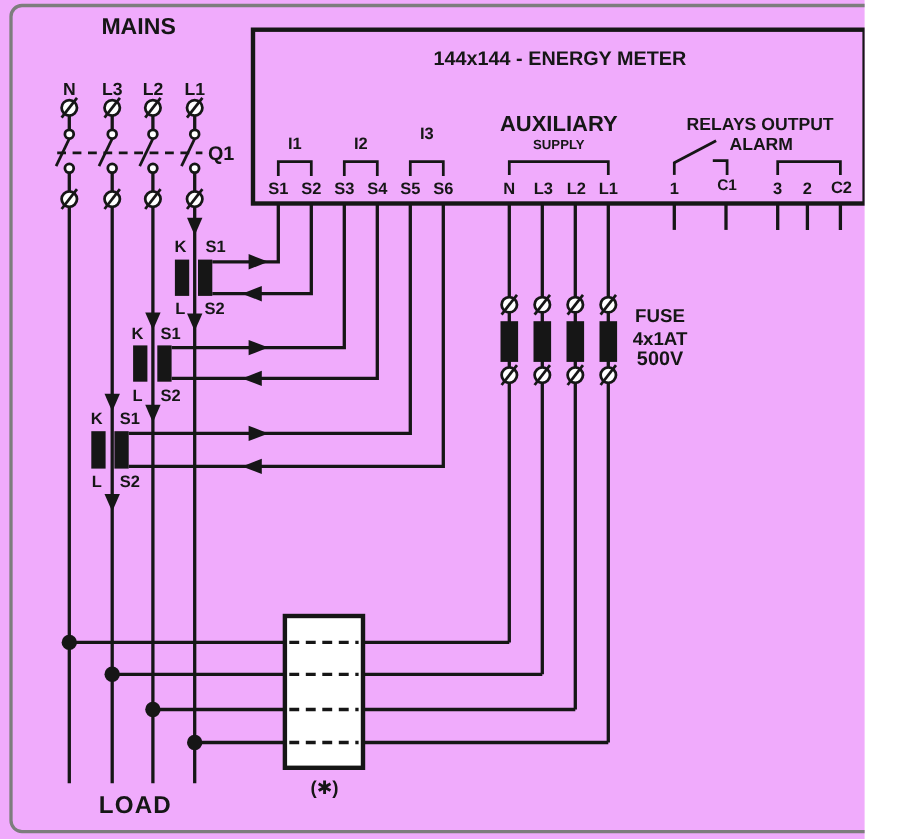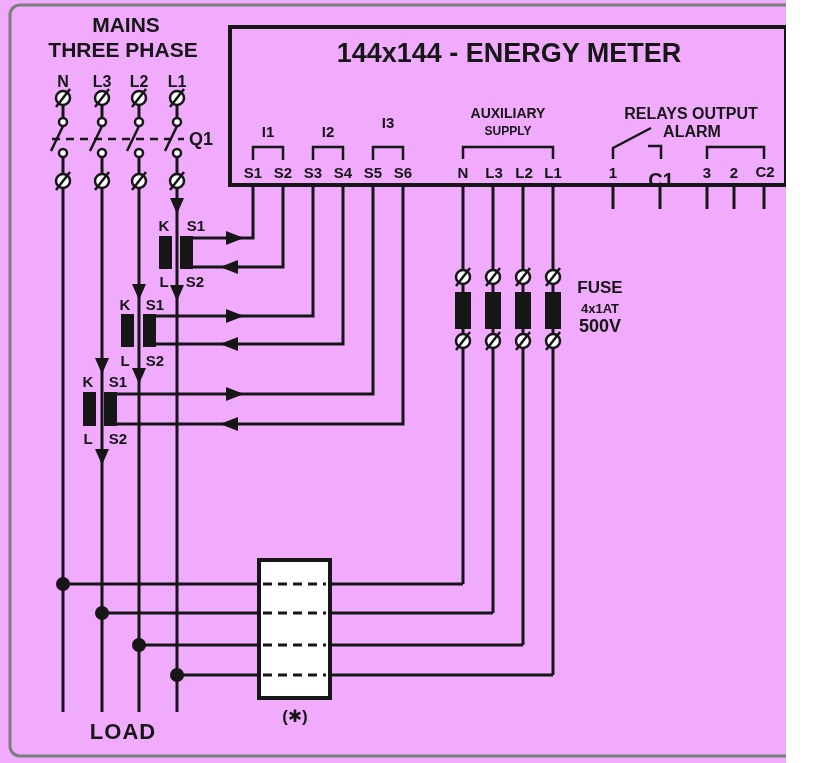--- a/index.html
+++ b/index.html
@@ -199,74 +199,73 @@
 
     <g fill="#161616">
       <circle cx="63" cy="584" r="7"></circle>
       <circle cx="102" cy="613" r="7"></circle>
       <circle cx="139" cy="645" r="7"></circle>
       <circle cx="177" cy="675" r="7"></circle>
     </g>
   </svg>
 
   <div class="lbl" style="left:126px;top:24px;font-size:21px">MAINS</div>
-  <div class="lbl" style="left:123px;top:49px;font-size:21px">THREE PHASE</div>
 
   <div class="lbl" style="left:63px;top:82px;font-size:16px">N</div>
   <div class="lbl" style="left:102px;top:82px;font-size:16px">L3</div>
   <div class="lbl" style="left:139px;top:82px;font-size:16px">L2</div>
   <div class="lbl" style="left:177px;top:82px;font-size:16px">L1</div>
 
   <div class="lbl" style="left:201px;top:139px;font-size:18px">Q1</div>
 
-  <div class="lbl" style="left:509px;top:53px;font-size:27px">144x144 - ENERGY METER</div>
+  <div class="lbl" style="left:509px;top:53px;font-size:18px">144x144 - ENERGY METER</div>
 
   <div class="lbl" style="left:268px;top:131px;font-size:15px">I1</div>
   <div class="lbl" style="left:328px;top:131px;font-size:15px">I2</div>
   <div class="lbl" style="left:388px;top:122px;font-size:15px">I3</div>
 
   <div class="lbl" style="left:253px;top:172px;font-size:15px">S1</div>
   <div class="lbl" style="left:283px;top:172px;font-size:15px">S2</div>
   <div class="lbl" style="left:313px;top:172px;font-size:15px">S3</div>
   <div class="lbl" style="left:343px;top:172px;font-size:15px">S4</div>
   <div class="lbl" style="left:373px;top:172px;font-size:15px">S5</div>
   <div class="lbl" style="left:403px;top:172px;font-size:15px">S6</div>
 
-  <div class="lbl" style="left:508px;top:113px;font-size:14px">AUXILIARY</div>
+  <div class="lbl" style="left:508px;top:113px;font-size:20px">AUXILIARY</div>
   <div class="lbl" style="left:508px;top:131px;font-size:12px">SUPPLY</div>
 
   <div class="lbl" style="left:463px;top:172px;font-size:15px">N</div>
   <div class="lbl" style="left:494px;top:172px;font-size:15px">L3</div>
   <div class="lbl" style="left:524px;top:172px;font-size:15px">L2</div>
   <div class="lbl" style="left:553px;top:172px;font-size:15px">L1</div>
 
   <div class="lbl" style="left:691px;top:114px;font-size:16px">RELAYS OUTPUT</div>
   <div class="lbl" style="left:692px;top:132px;font-size:16px">ALARM</div>
 
   <div class="lbl" style="left:613px;top:172px;font-size:15px">1</div>
-  <div class="lbl" style="left:661px;top:180px;font-size:20px">C1</div>
+  <div class="lbl" style="left:661px;top:168px;font-size:14px">C1</div>
   <div class="lbl" style="left:707px;top:172px;font-size:15px">3</div>
   <div class="lbl" style="left:734px;top:172px;font-size:15px">2</div>
   <div class="lbl" style="left:765px;top:171px;font-size:15px">C2</div>
 
   <div class="lbl" style="left:164px;top:225px;font-size:15px">K</div>
   <div class="lbl" style="left:196px;top:225px;font-size:15px">S1</div>
   <div class="lbl" style="left:164px;top:281px;font-size:15px">L</div>
   <div class="lbl" style="left:195px;top:281px;font-size:15px">S2</div>
 
   <div class="lbl" style="left:125px;top:304px;font-size:15px">K</div>
   <div class="lbl" style="left:155px;top:304px;font-size:15px">S1</div>
   <div class="lbl" style="left:125px;top:360px;font-size:15px">L</div>
   <div class="lbl" style="left:155px;top:360px;font-size:15px">S2</div>
 
   <div class="lbl" style="left:88px;top:381px;font-size:15px">K</div>
   <div class="lbl" style="left:118px;top:381px;font-size:15px">S1</div>
   <div class="lbl" style="left:88px;top:438px;font-size:15px">L</div>
   <div class="lbl" style="left:118px;top:438px;font-size:15px">S2</div>
 
   <div class="lbl" style="left:600px;top:287px;font-size:17px">FUSE</div>
-  <div class="lbl" style="left:600px;top:308px;font-size:13px">4x1AT</div>
+  <div class="lbl" style="left:600px;top:308px;font-size:17px">4x1AT</div>
   <div class="lbl" style="left:600px;top:326px;font-size:18px">500V</div>
 
   <div class="lbl" style="left:123px;top:732px;font-size:22px;letter-spacing:1px">LOAD</div>
   <div class="lbl" style="left:295px;top:716px;font-size:17px">(✱)</div>
 
 </div>
 
 </body></html>

